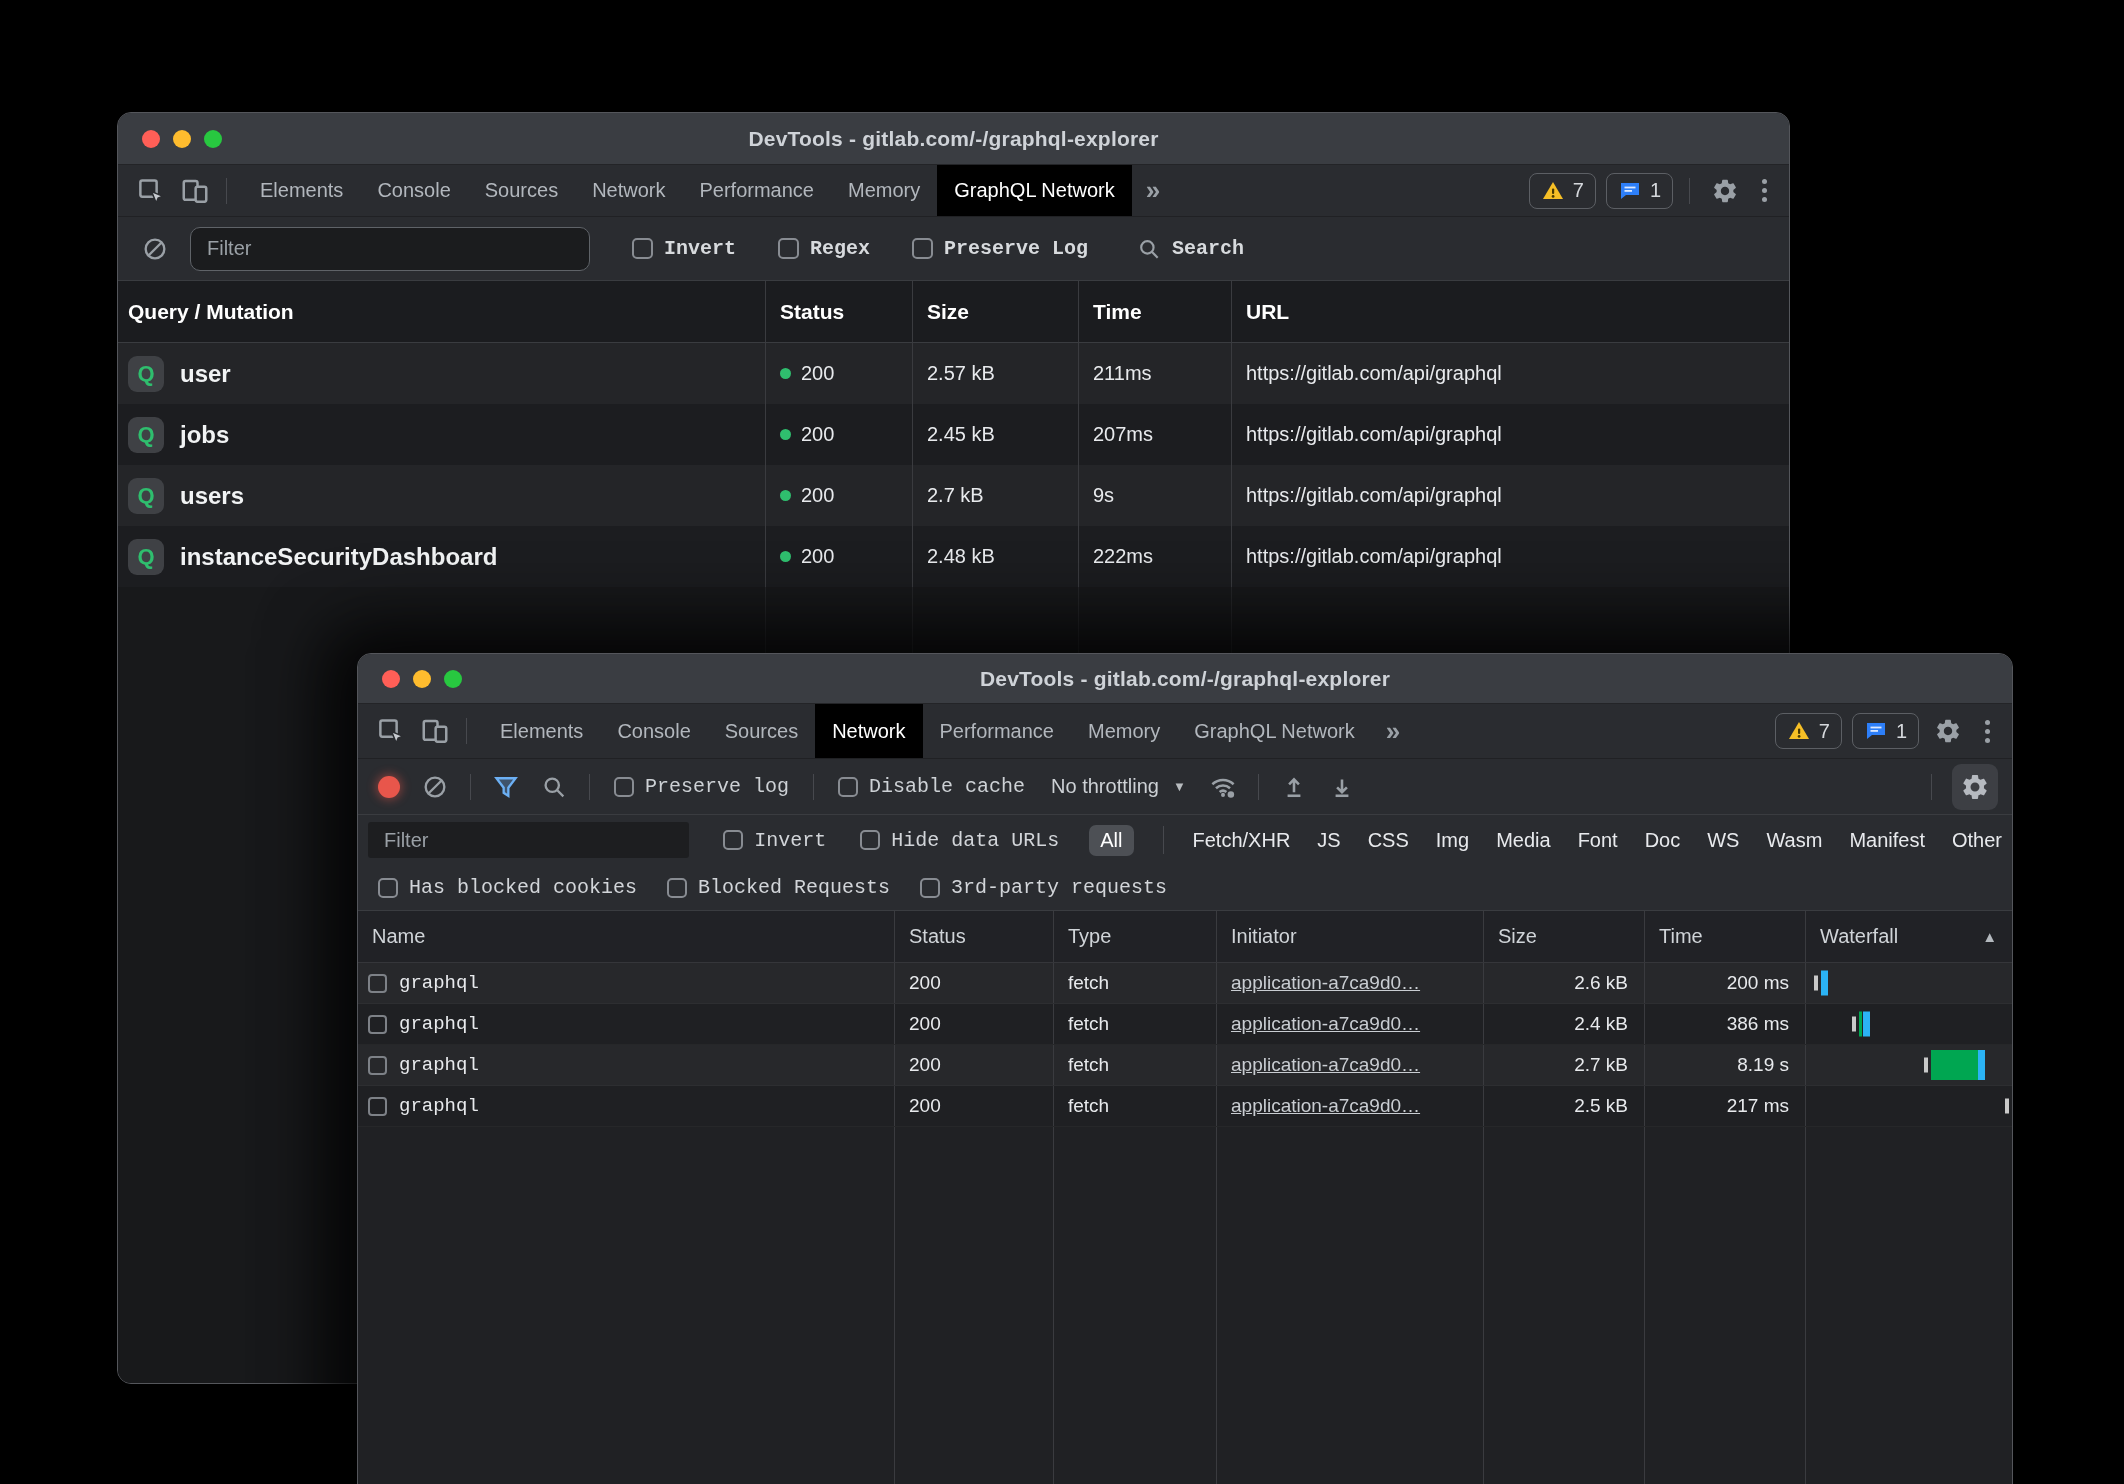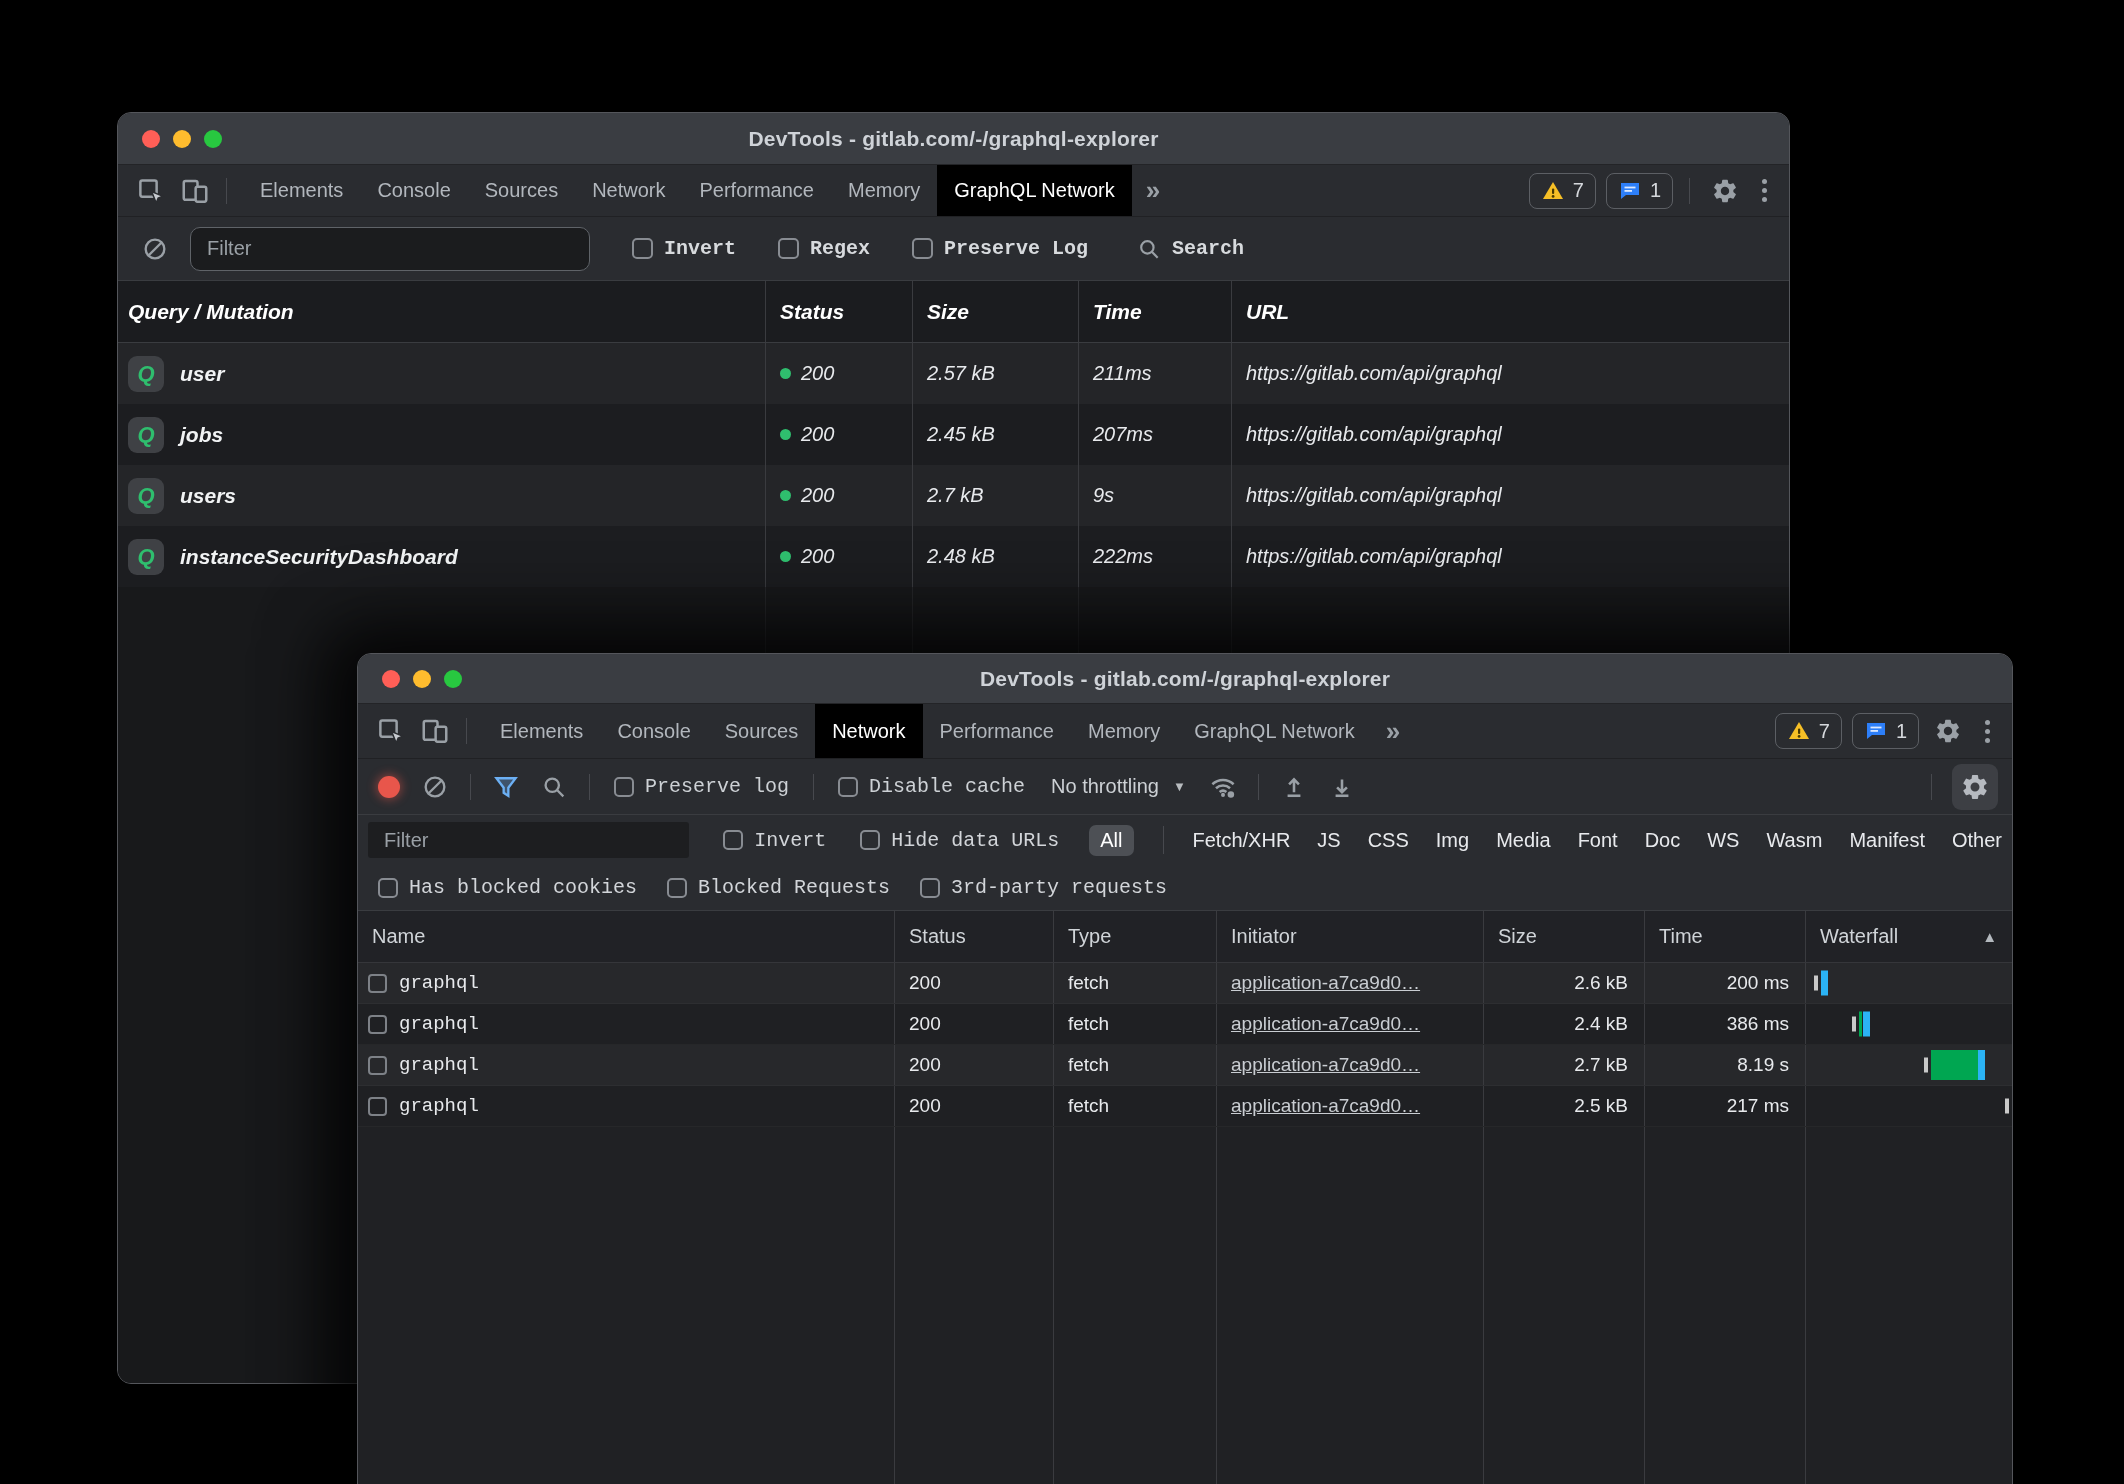--- a/index.html
+++ b/index.html
@@ -51,38 +51,38 @@
   .flt-input::placeholder { color:#9aa0a6; }
   #back-window .flt-input { width:400px; margin-left:16px; }
   .cbgroup { display:flex; align-items:center; gap:11px; }
   .cb { width:21px; height:21px; border:2px solid #888c92; border-radius:5px; background:transparent; }
   .cblabel { font-size:20px; font-weight:600; color:#d7dadd; white-space:nowrap;font-family:Liberation Mono, monospace; }
   .gql-toolbar .cbgroup { margin-left:42px; }
   .searchgrp { display:flex; align-items:center; gap:10px; margin-left:48px; }
 
   
   .grid { display:grid; align-items:stretch; }
-  .back-cols  { grid-template-columns:648px 147px 166px 153px 1fr;font-style:italic; }
+  .back-cols  { grid-template-columns:648px 147px 166px 153px 1fr; }
   .front-cols { grid-template-columns:537px 159px 163px 267px 161px 161px 1fr; }
   .cell { display:flex; align-items:center; padding-left:14px; overflow:hidden; white-space:nowrap;
     border-right:1px solid #3a3b3f; }
   .cell:last-child { border-right:none; }
 
   .gql-thead { flex:0 0 62px; background:#1b1c1f; border-bottom:1px solid #3a3c40; }
   .gql-thead .cell { font-size:21px; font-weight:700; color:#ffffff; }
   .gql-thead .cell:first-child { padding-left:10px; }
 
   .gql-row { flex:0 0 61px; font-size:20px; }
   .gql-row:nth-child(odd)  { background:#242528; }
   .gql-row:nth-child(even) { background:#1c1d20; }
   .gql-row .cell:first-child { padding-left:10px; }
   .qbadge { width:36px; height:36px; border-radius:9px; background:#3f4145; color:#2fbe6e;
     font-weight:700; font-size:22px; display:flex; align-items:center; justify-content:center;
     margin-right:16px; flex:0 0 auto; }
-  .qname { font-weight:700; color:#f1f3f4; font-size:21px; }
+  .qname { font-weight:700; color:#f1f3f4; font-size:24px; }
   .dot { width:11px; height:11px; border-radius:50%; background:#2fbe6e; margin-right:10px; flex:0 0 auto; }
 
   .gql-filler { flex:1 1 auto; background:#18191b; }
   .gql-filler .cell { height:100%; border-right-color:#26272a; }
 
   
   .net-toolbar { flex:0 0 56px; background:#2a2c30; border-bottom:1px solid #3a3c40;
     display:flex; align-items:center; padding:0 14px; gap:10px; }
   .rec { width:22px; height:22px; border-radius:50%; background:#e8564b;
     box-shadow:0 0 10px 2px rgba(232,86,75,.45); margin:0 6px; }

